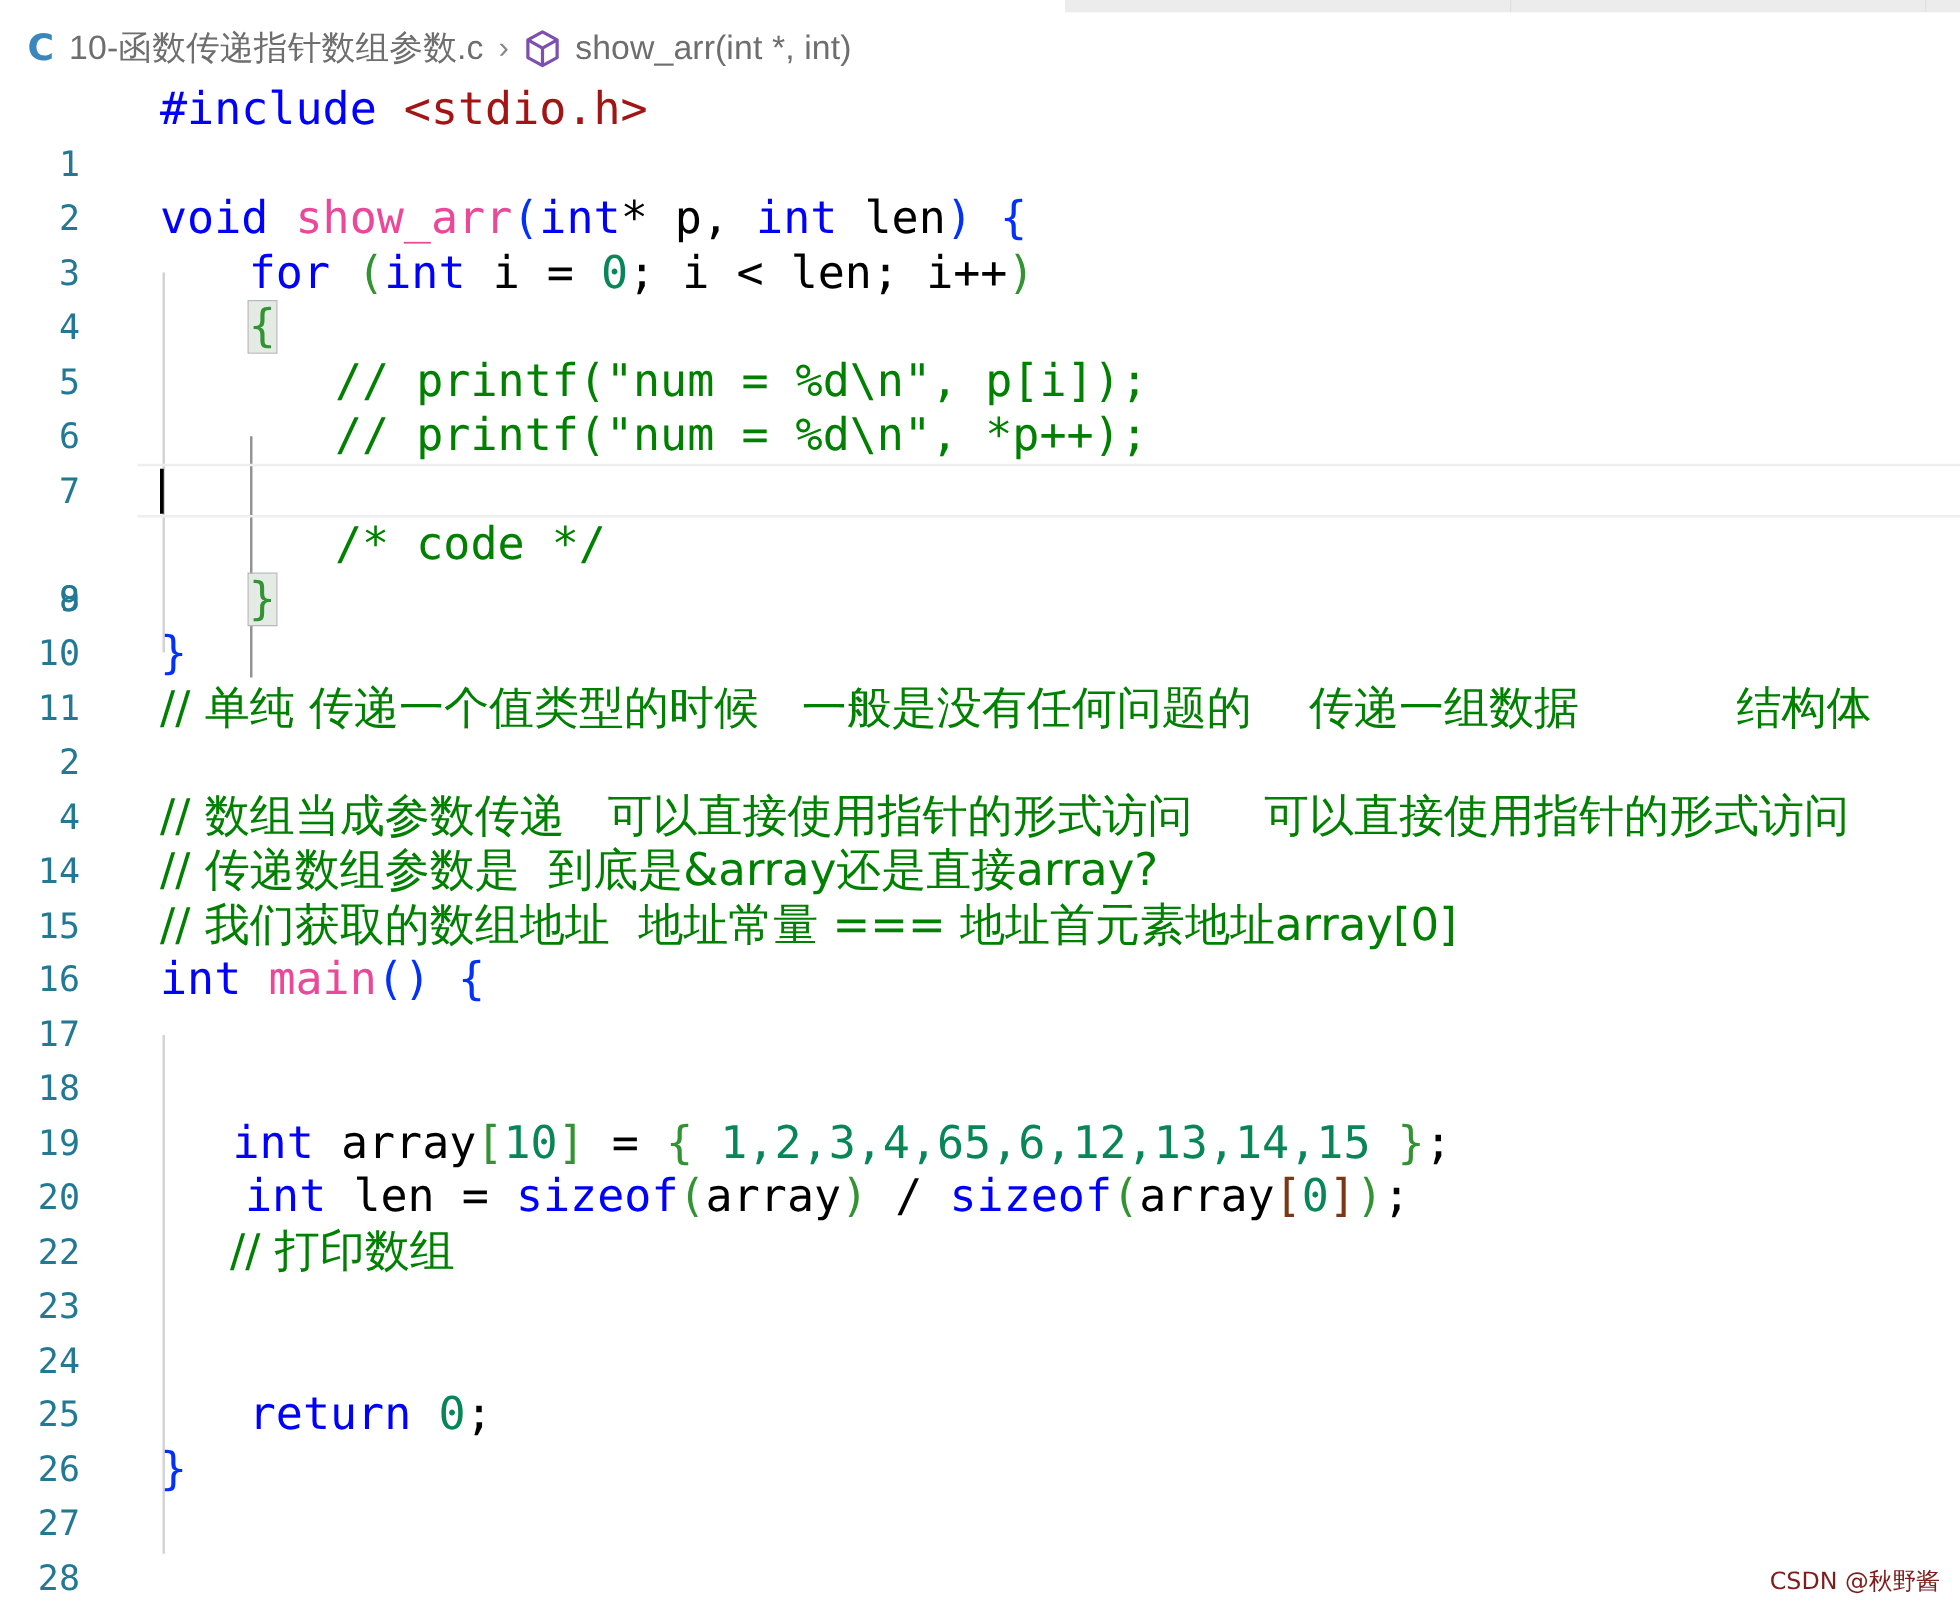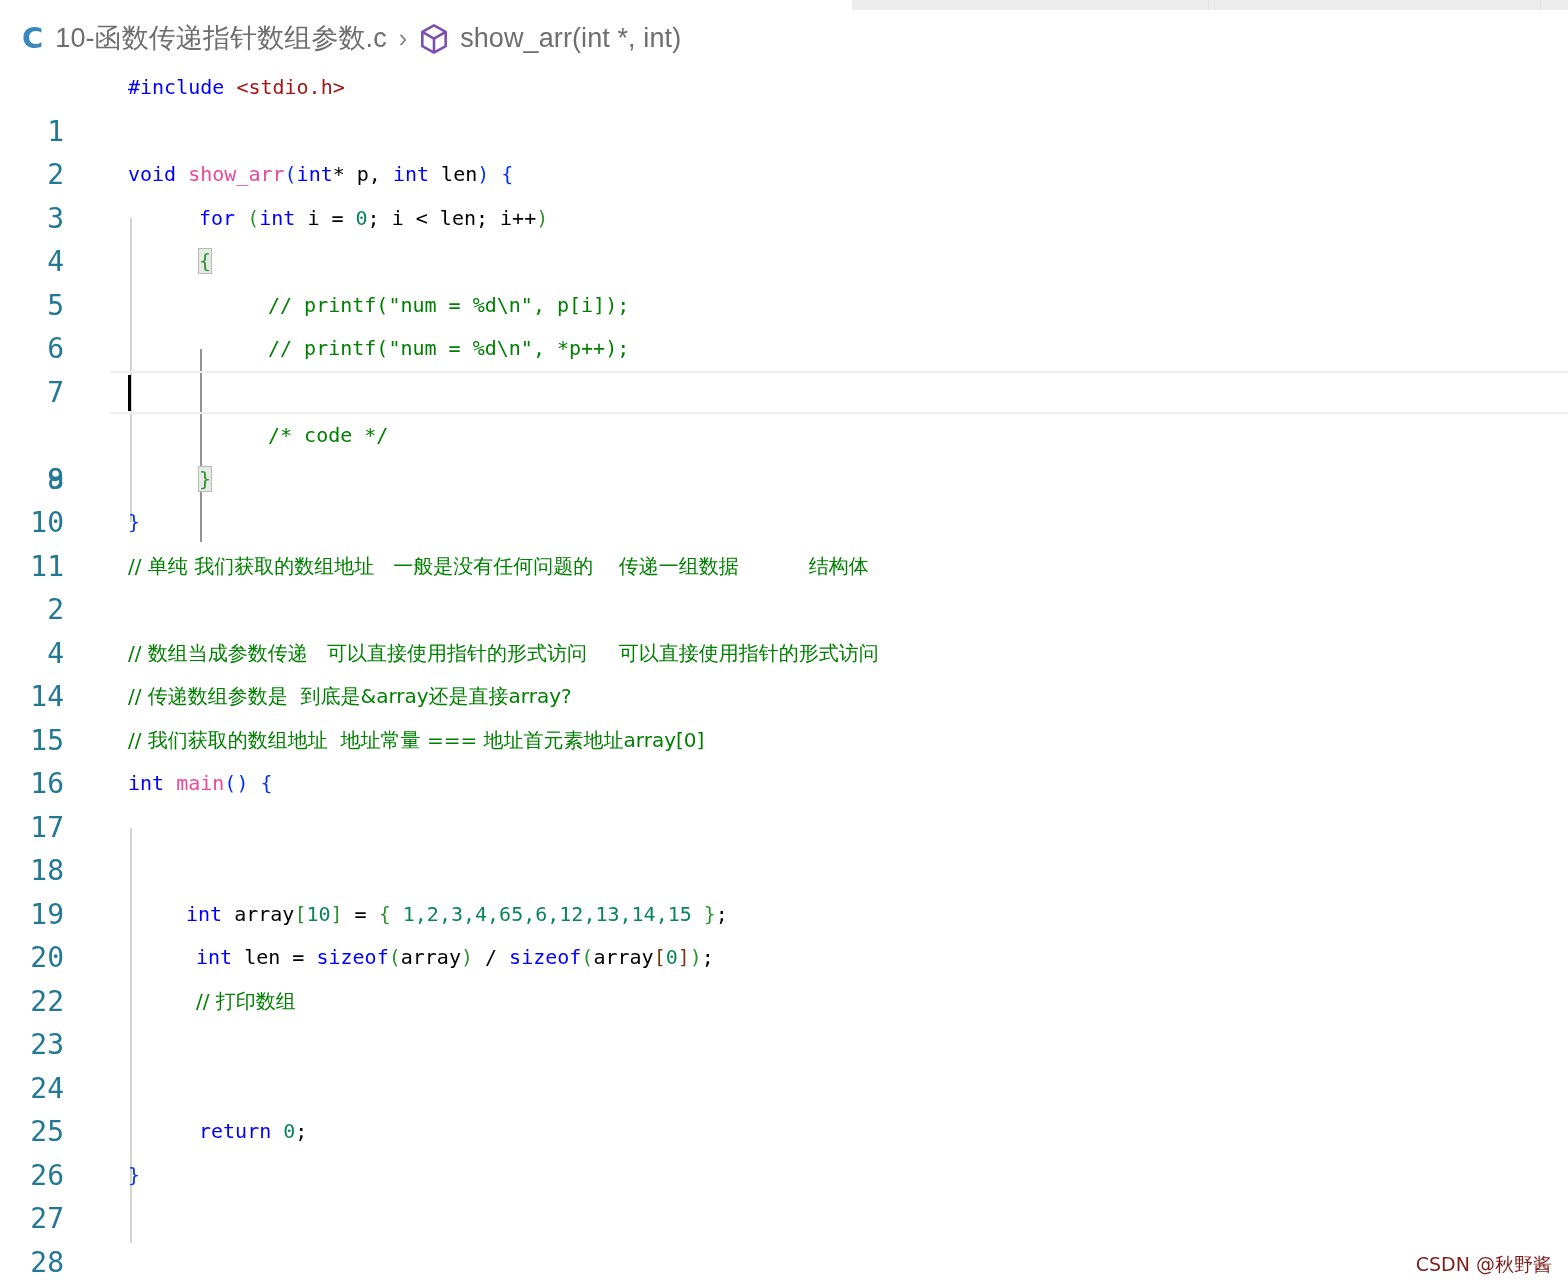--- a/index.html
+++ b/index.html
@@ -103,21 +103,21 @@
     font-family: "DejaVu Sans Mono", monospace;
     font-size: 28px;
     line-height: 43.5px;
     user-select: none;
   }
   .ltext {
     position: absolute;
     left: 128px;
     top: 0;
     font-family: "DejaVu Sans Mono", monospace;
-    font-size: 20px;
+    font-size: 36px;
     line-height: 43.5px;
     color: #000000;
   }
 
   
   .code-line.current .line-hl {
     position: absolute;
     left: 110px; right: 0; top: 0; bottom: 0;
     border-top: 2px solid #eeeeee;
     border-bottom: 2px solid #eeeeee;
@@ -253,21 +253,21 @@
     <span class="ltext" style="left:199px"><span class="b2 mbracket">}</span></span>
   </div>
 
   <div class="code-line">
     <span class="ln">11</span>
     <span class="ltext"><span class="b1">}</span></span>
   </div>
 
   <div class="code-line">
     <span class="ln">2</span>
-    <span class="ltext cmt cjk">// 单纯 我们获取的数组地址   一般是没有任何问题的    传递一组数据           结构体</span>
+    <span class="ltext cmt cjk">// 单纯 传递一个值类型的时候   一般是没有任何问题的    传递一组数据           结构体</span>
   </div>
 
   <div class="code-line">
     <span class="ln">4</span>
     <span class="ltext"></span>
   </div>
 
   <div class="code-line">
     <span class="ln">14</span>
     <span class="ltext cmt cjk">// 数组当成参数传递   可以直接使用指针的形式访问     可以直接使用指针的形式访问</span>
@@ -304,21 +304,21 @@
   </div>
 
 
   <div class="code-line">
     <span class="ln">22</span>
     <span class="ltext" style="left:196px"><span class="kw">int</span><span class="plain"> len = </span><span class="kw">sizeof</span><span class="b2">(</span><span class="plain">array</span><span class="b2">)</span><span class="plain"> / </span><span class="kw">sizeof</span><span class="b2">(</span><span class="plain">array</span><span class="b3">[</span><span class="num">0</span><span class="b3">]</span><span class="b2">)</span><span class="plain">;</span></span>
   </div>
 
   <div class="code-line">
     <span class="ln">23</span>
-    <span class="ltext cmt cjk" style="left:196px">// 打印数组</span>
+    <span class="ltext cmt cjk" style="left:184px">// 打印数组</span>
   </div>
 
   <div class="code-line">
     <span class="ln">24</span>
   </div>
 
   <div class="code-line">
     <span class="ln">25</span>
     <span class="ltext"></span>
   </div>

